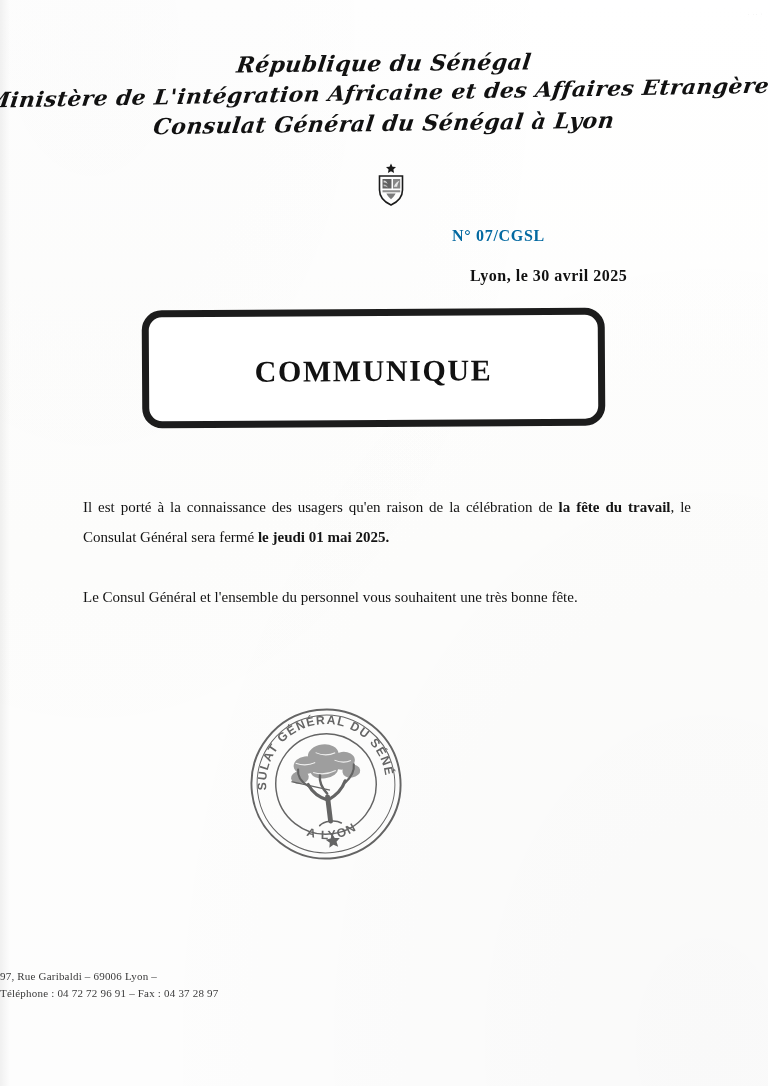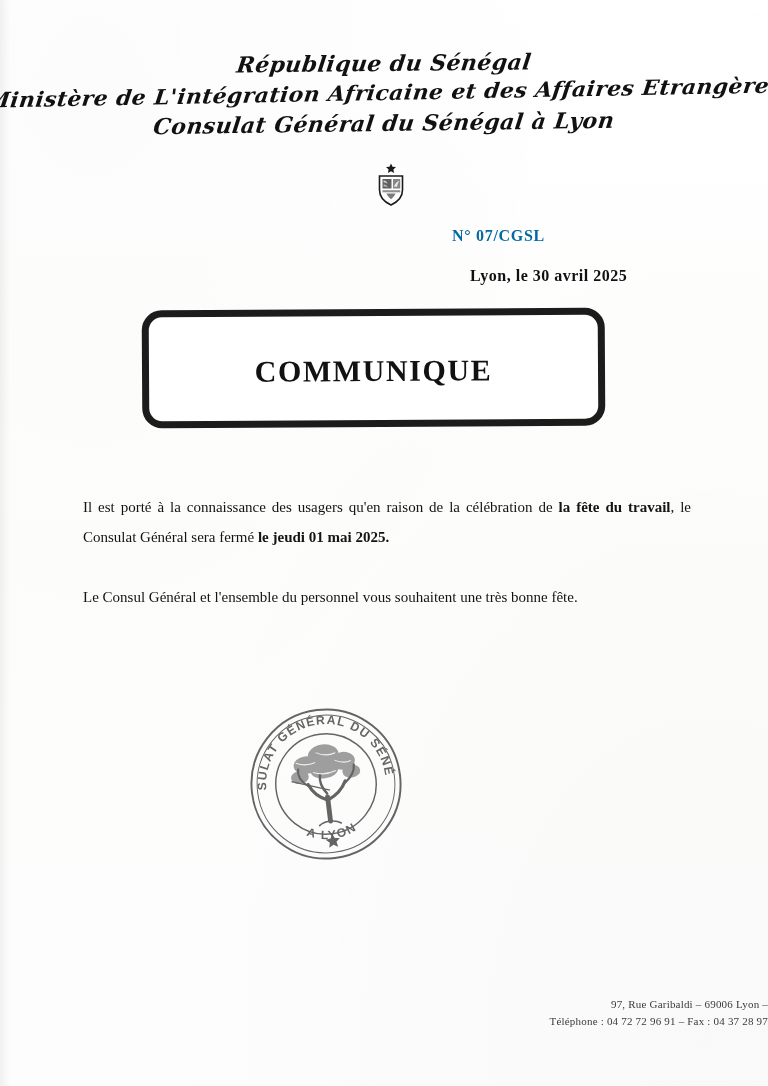--- a/index.html
+++ b/index.html
@@ -167,22 +167,22 @@
     opacity: .72;
     transform: rotate(-7deg);
     pointer-events: none;
   }
 
   
   .footer {
     position: absolute;
     left: 0;
     right: 0;
-    top: 996px;
-    text-align: right;
+    top: 968px;
+    text-align: left;
     font-family: "Liberation Serif", serif;
     font-size: 11px;
     line-height: 17px;
     color: #3a3a3a;
     letter-spacing: .2px;
   }
 </style>
 </head>
 <body>
 

